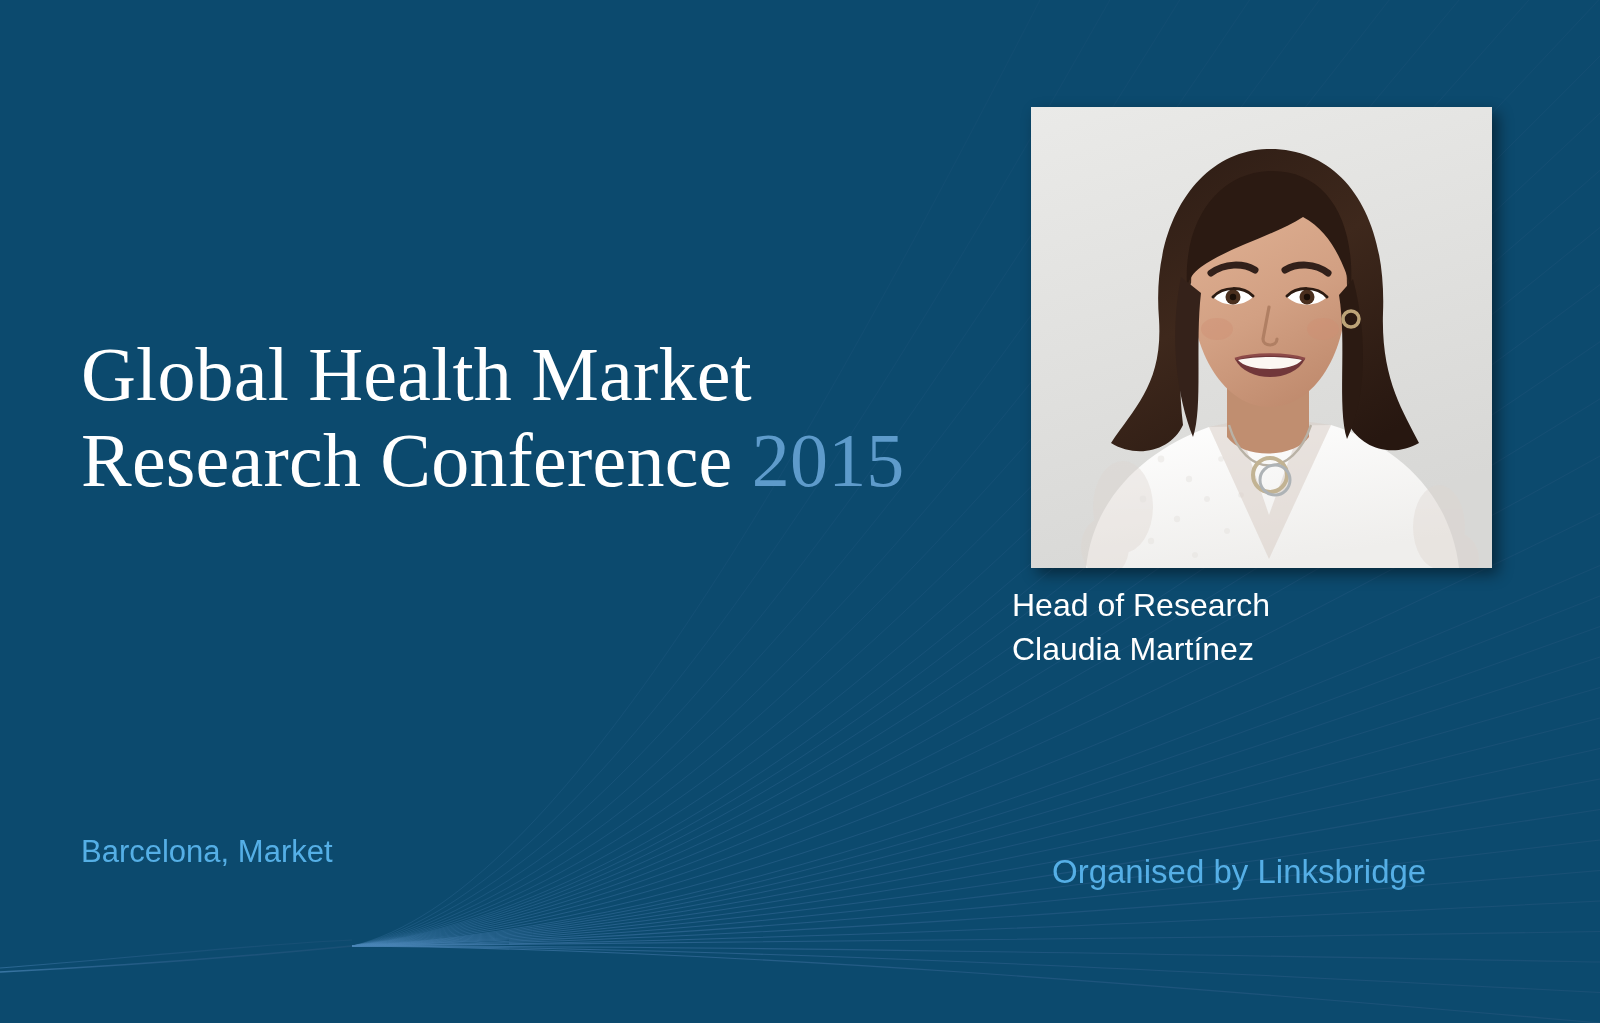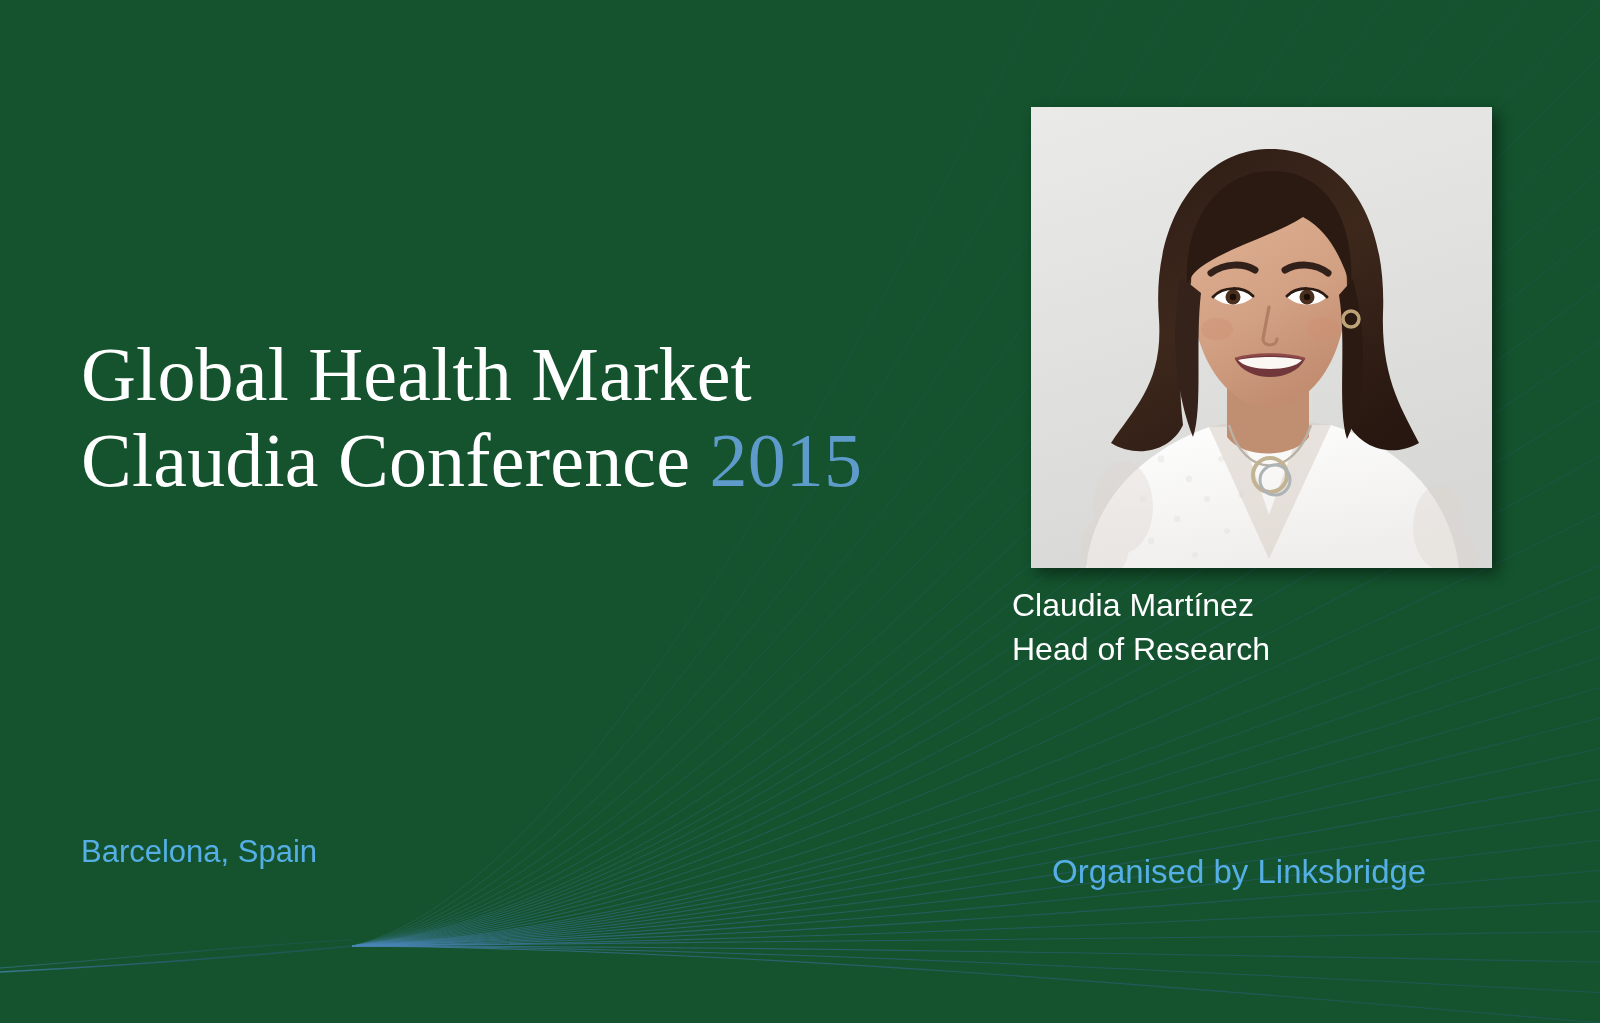--- a/index.html
+++ b/index.html
@@ -9,21 +9,21 @@
   }
   body {
     font-family: "Liberation Sans", sans-serif;
   }
 
   #slide {
     position: relative;
     width: 1600px;
     height: 1023px;
     overflow: hidden;
-    background: #14532d;
+    background: #0c4a6e;
   }
 
   
   #fan-lines {
     position: absolute;
     left: 0;
     top: 0;
     width: 1600px;
     height: 1023px;
     pointer-events: none;
@@ -155,21 +155,21 @@
         <path d="M 352 946 C 600.3004863449308 898.7660606060606, 898.2610699588479 454.08, 1179.668287816436 0" stroke-width="0.77" opacity="0.43"></path>
         <path d="M 352 946 C 579.3502431724654 898.4630303030302, 852.1705349794239 454.08, 1109.834143908218 0" stroke-width="0.76" opacity="0.41"></path>
         <path d="M 352 946 C 558.4 898.16, 806.08 454.08, 1040 0" stroke-width="0.75" opacity="0.40"></path>
         <path d="M 0 972 C 120 966, 250 956, 352 946" stroke-width="1.6" opacity="0.85"></path>
         <path d="M 0 968 C 130 958, 260 944, 352 940" stroke-width="1.2" opacity="0.6"></path>
       </g>
   </svg>
 
   <div id="title-block">
     <div class="title-line">Global Health Market</div>
-    <div class="title-line"><span>Claudia Conference </span><span class="title-year">2015</span></div>
+    <div class="title-line"><span>Research Conference </span><span class="title-year">2015</span></div>
   </div>
 
   <div id="speaker-photo">
     <svg viewBox="0 0 461 461">
       <defs>
         <linearGradient id="bgGrad" x1="0" y1="0" x2="0.3" y2="1">
           <stop offset="0%" stop-color="#eaeae8"></stop>
           <stop offset="100%" stop-color="#d8d8d6"></stop>
         </linearGradient>
         <linearGradient id="hairGrad" x1="0.2" y1="0" x2="0.8" y2="1">
@@ -257,23 +257,23 @@
         <circle cx="320" cy="212" r="8" fill="none" stroke="#bda478" stroke-width="3.5"></circle>
 
         <path d="M 198 318 C 214 372 262 372 280 318" stroke="#b9b2a6" stroke-width="2.4" fill="none"></path>
         <circle cx="239" cy="368" r="17" fill="none" stroke="#c2b393" stroke-width="4"></circle>
         <circle cx="244" cy="373" r="15" fill="none" stroke="#aeb3b6" stroke-width="3"></circle>
       </g>
     </svg>
   </div>
 
   <div id="speaker-caption">
+    <div class="caption-line">Head of Research</div>
     <div class="caption-line">Claudia Martínez</div>
-    <div class="caption-line">Head of Research</div>
   </div>
 
   <div id="event-meta">
-    <div class="meta-line">Barcelona, Spain</div>
+    <div class="meta-line">Barcelona, Market</div>
   </div>
 
   <div id="organiser">Organised by Linksbridge</div>
 
 </div>
 
 </body></html>

